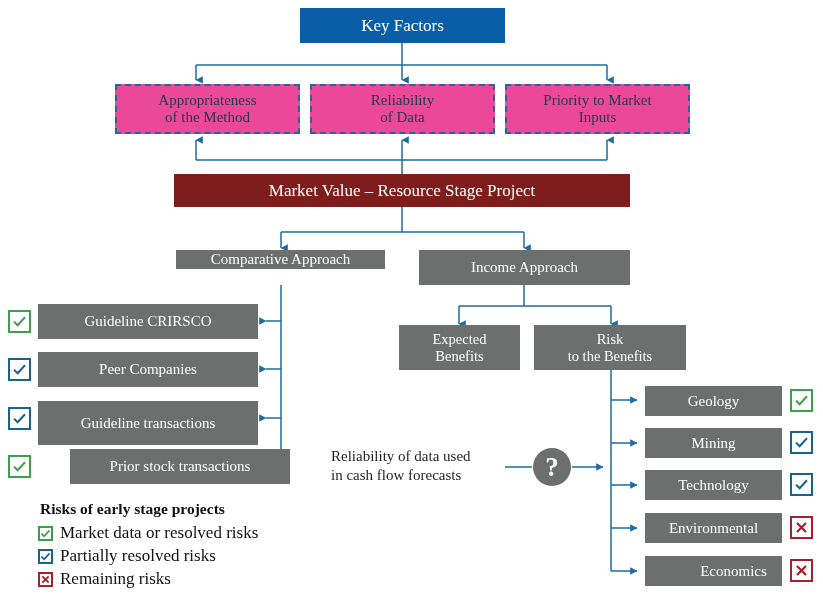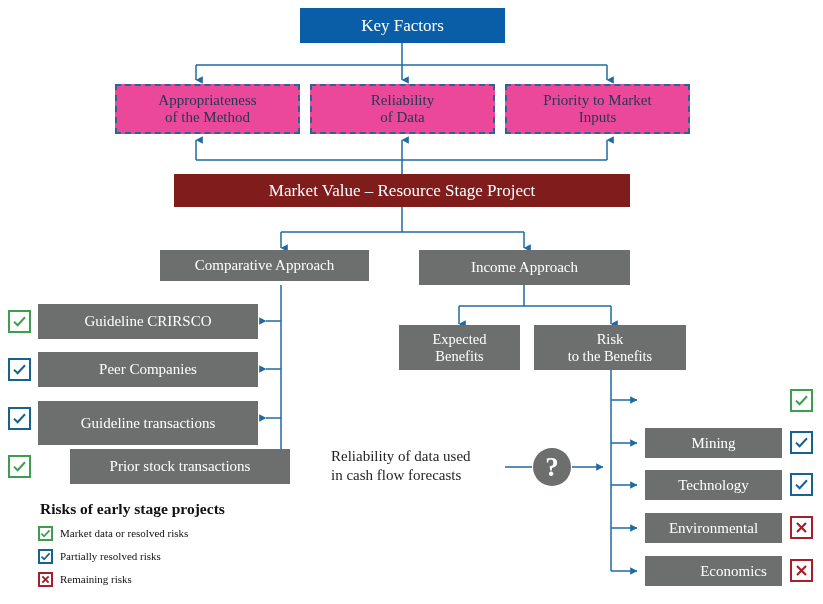--- a/index.html
+++ b/index.html
@@ -32,21 +32,21 @@
 
   .legend{position:absolute;left:38px;top:500px;width:300px;}
   .legend-title{font-size:15.5px;font-weight:bold;color:#111;margin:0 0 4px 2px;}
   .legend-row{display:flex;align-items:center;height:22px;margin-bottom:1px;}
   .legend-mark{position:relative;width:15px;height:15px;box-sizing:border-box;
                border:2px solid #000;background:#fff;margin-right:7px;flex:0 0 auto;
                display:flex;align-items:center;justify-content:center;}
   .legend-mark.green{border-color:#3f9e4d;}
   .legend-mark.blue{border-color:#17628f;}
   .legend-mark.red{border-color:#a81f2b;}
-  .legend-label{font-size:11px;color:#111;white-space:nowrap;}
+  .legend-label{font-size:17px;color:#111;white-space:nowrap;}
 
   svg.wires{position:absolute;left:0;top:0;width:823px;height:604px;
             pointer-events:none;overflow:visible;}
 </style>
 </head>
 <body>
 
 <div id="stage">
 
   <svg class="wires" viewBox="0 0 823 604">
@@ -116,21 +116,21 @@
     <span>Reliability<br>of Data</span>
   </div>
   <div class="box dashed-box" style="left:505px;top:84px;width:185px;height:50px;">
     <span>Priority to Market<br>Inputs</span>
   </div>
 
   <div class="box blue-banner" style="left:174px;top:174px;width:456px;height:33px;">
     <span>Market Value – Resource Stage Project</span>
   </div>
 
-  <div class="box gray-box" style="left:160px;top:250px;width:209px;height:31px;">
+  <div class="box gray-box" style="left:176px;top:250px;width:209px;height:19px;">
     <span>Comparative Approach</span>
   </div>
   <div class="box gray-box" style="left:419px;top:250px;width:211px;height:35px;">
     <span>Income Approach</span>
   </div>
 
   <div class="box gray-box sm" style="left:399px;top:325px;width:121px;height:45px;">
     <span>Expected<br>Benefits</span>
   </div>
   <div class="box gray-box sm" style="left:534px;top:325px;width:152px;height:45px;">
@@ -164,20 +164,23 @@
     <svg width="15" height="15" viewBox="0 0 15 15">
       <path d="M2,7.6 L5.6,11.3 L13,3.3" stroke="#17628f" stroke-width="2" fill="none"></path>
     </svg>
   </div>
   <div class="mark green" style="left:8px;top:455px;width:23px;height:23px;">
     <svg width="15" height="15" viewBox="0 0 15 15">
       <path d="M2,7.6 L5.6,11.3 L13,3.3" stroke="#3f9e4d" stroke-width="2" fill="none"></path>
     </svg>
   </div>
 
+  <div class="box gray-box" style="left:645px;top:386px;width:137px;height:30px;">
+    <span>Geology</span>
+  </div>
   <div class="box gray-box" style="left:645px;top:428px;width:137px;height:30px;">
     <span>Mining</span>
   </div>
   <div class="box gray-box" style="left:645px;top:470px;width:137px;height:30px;">
     <span>Technology</span>
   </div>
   <div class="box gray-box" style="left:645px;top:513px;width:137px;height:30px;">
     <span>Environmental</span>
   </div>
   <div class="box gray-box" style="left:645px;top:556px;width:137px;height:30px;padding-left:40px;">

